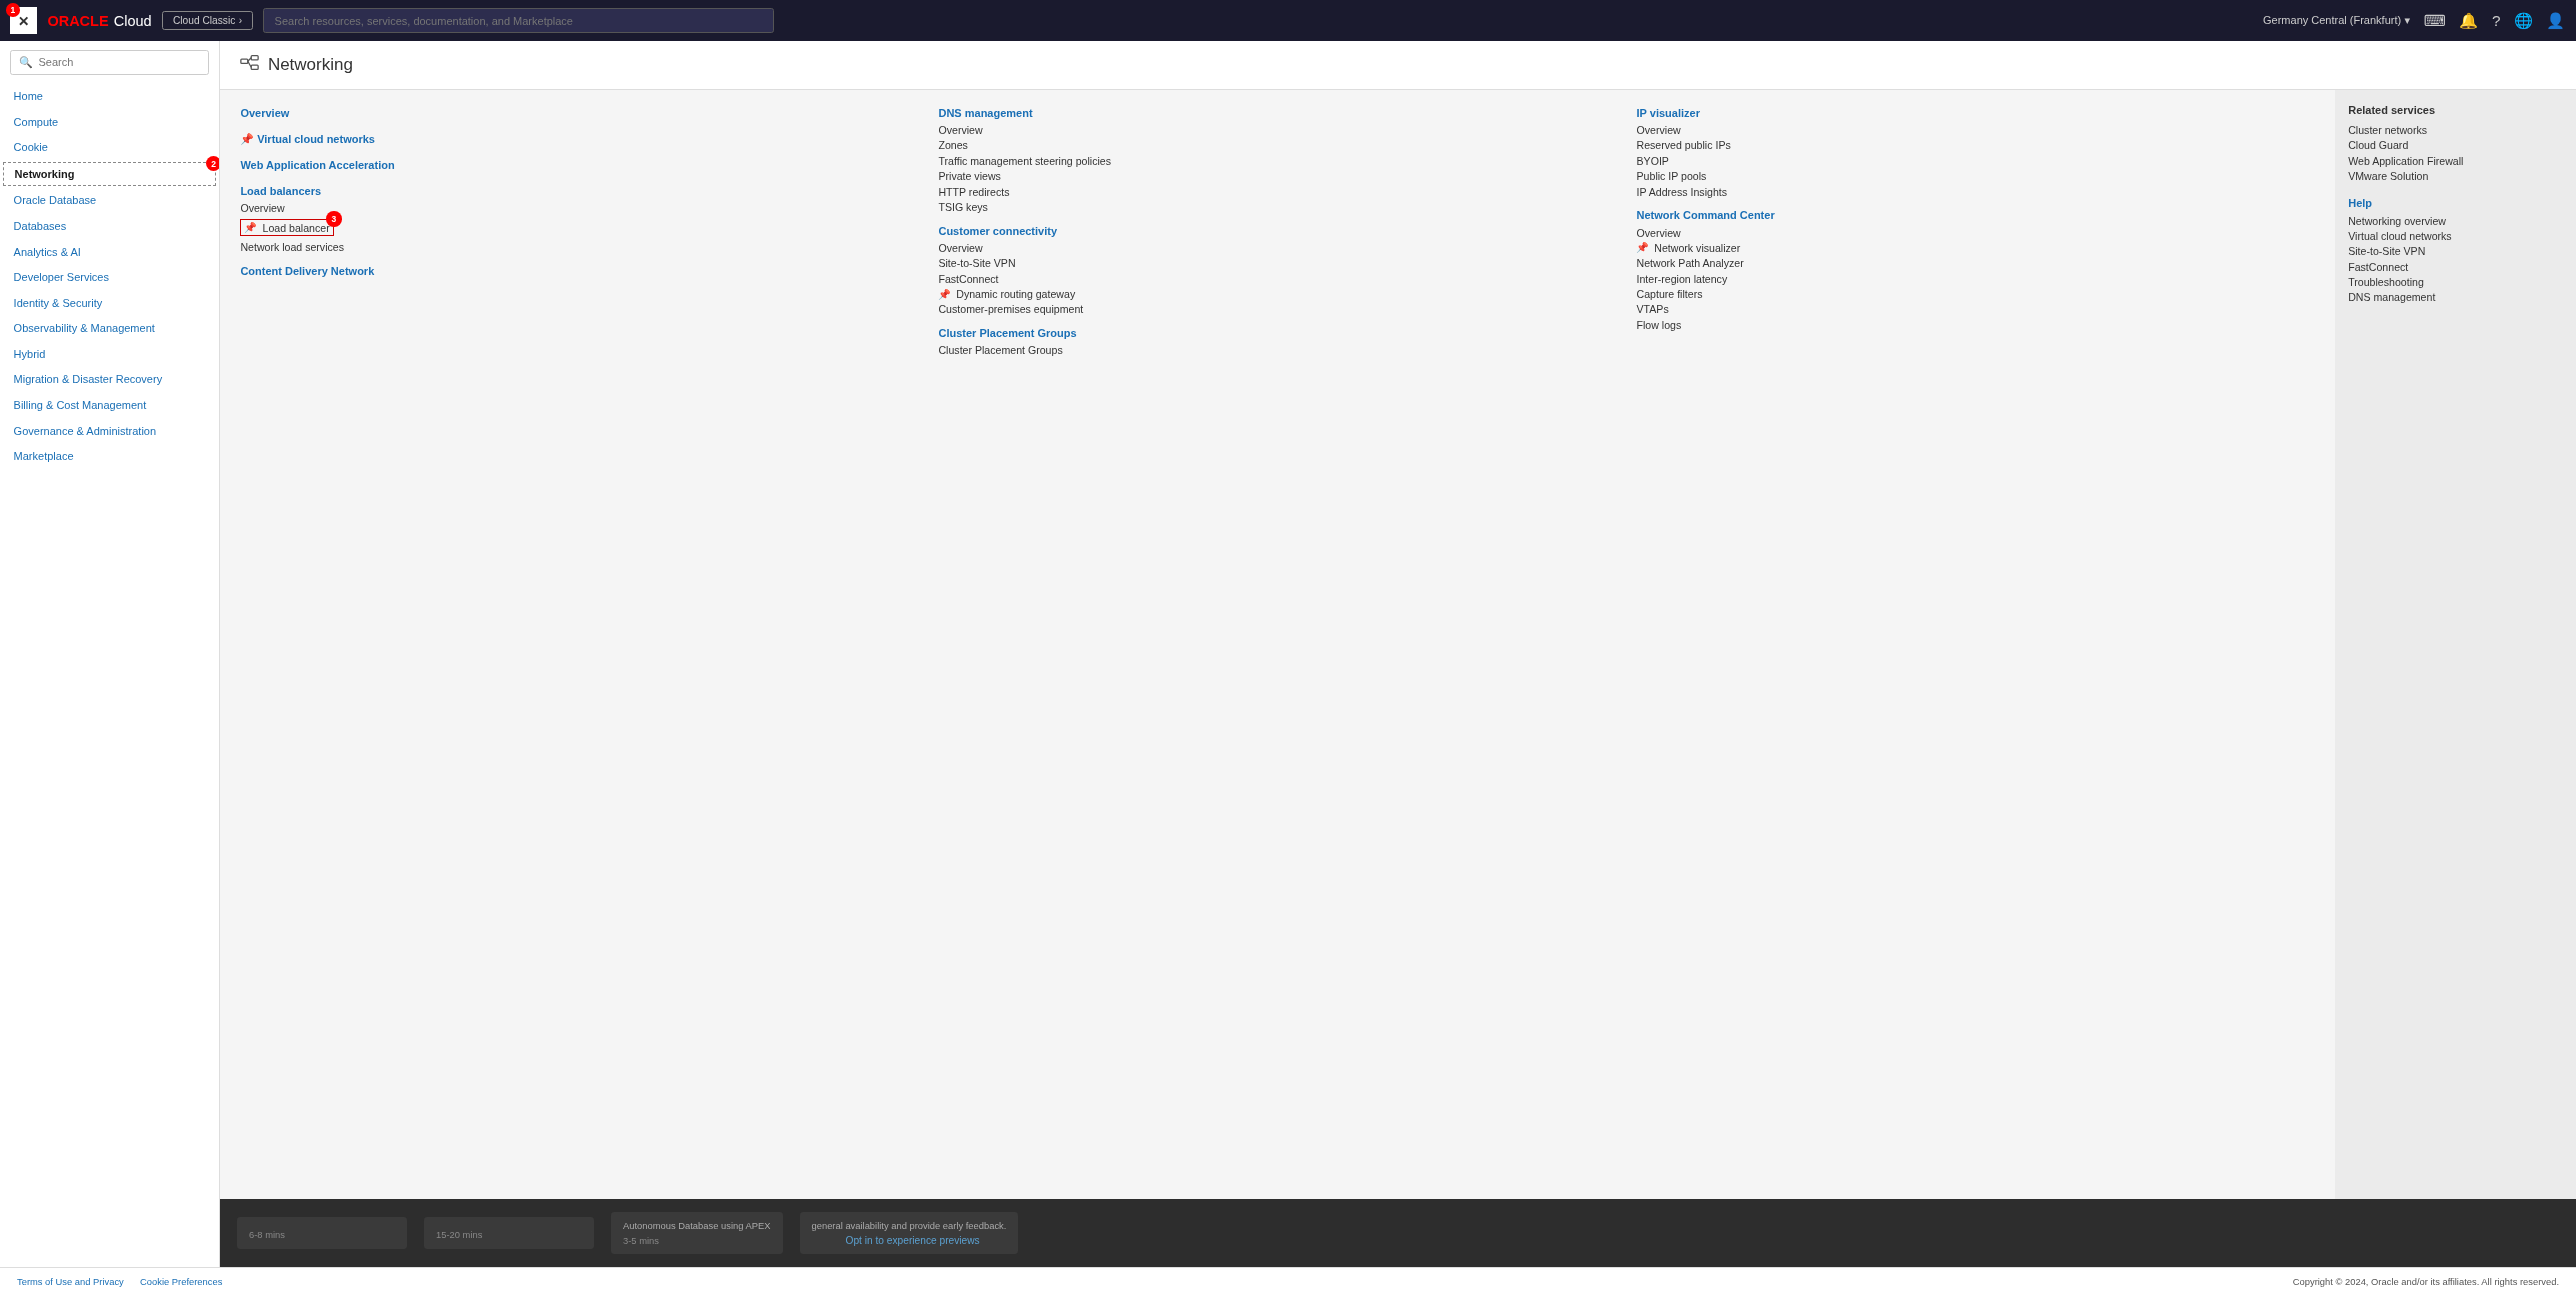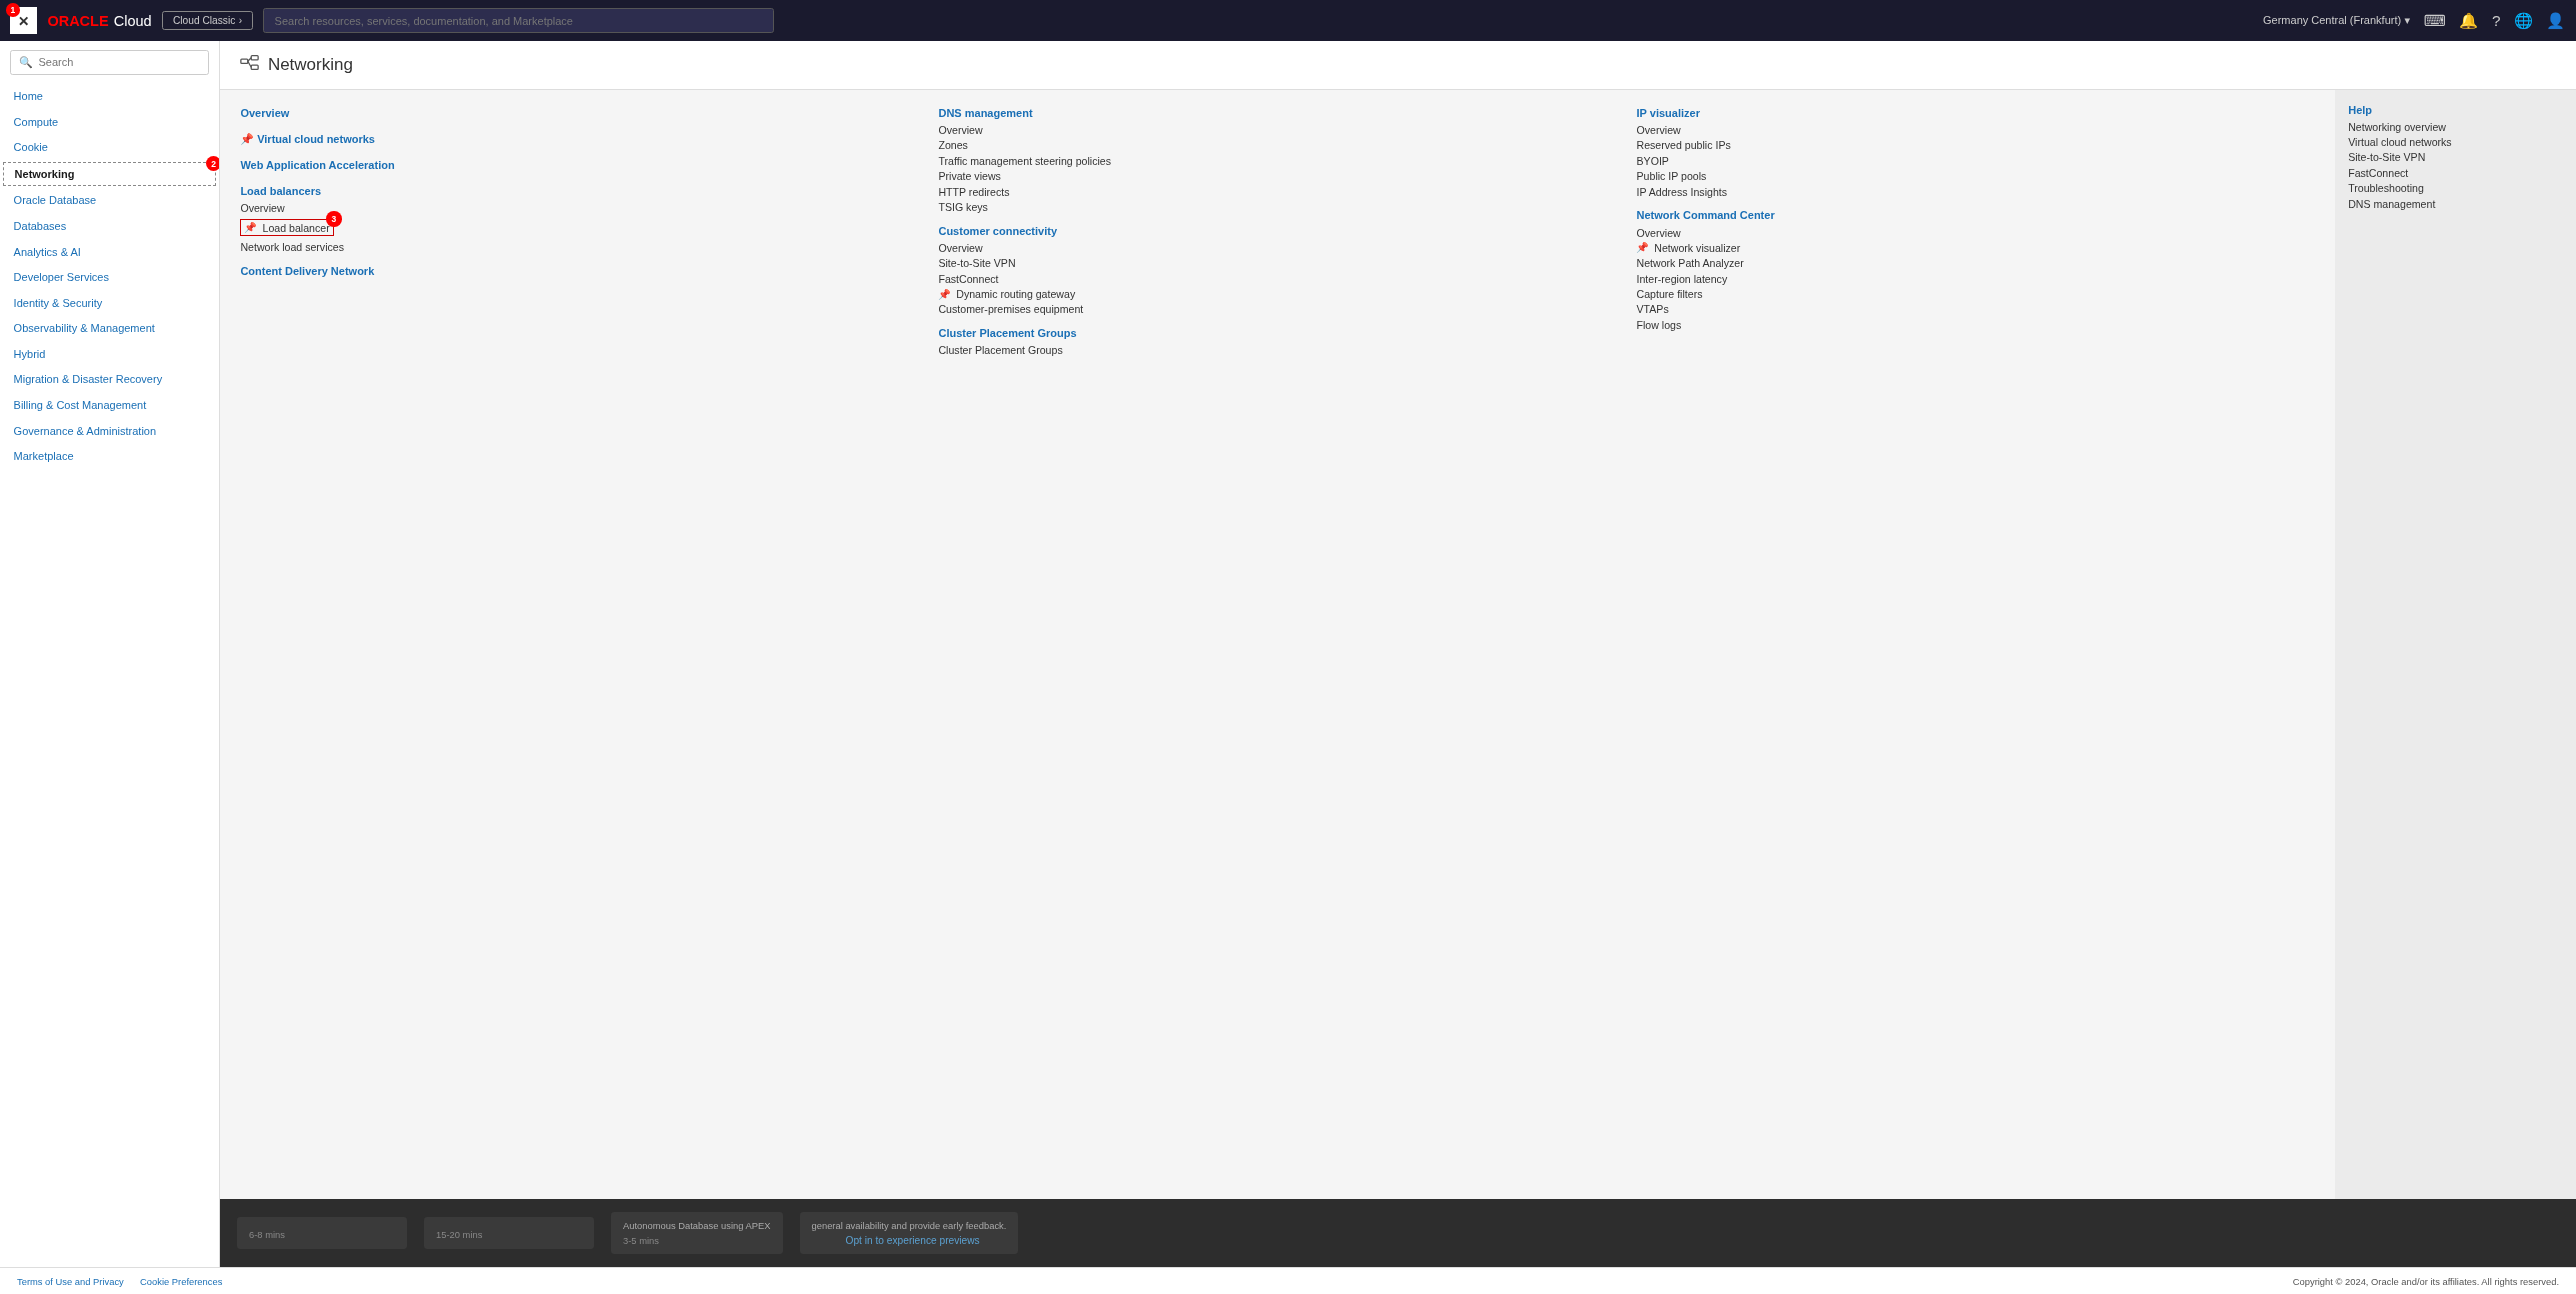--- a/index.html
+++ b/index.html
@@ -370,20 +370,27 @@
               <span>VTAPs</span>
             </div>
           <div class="menu-link">
               <span>Flow logs</span>
             </div>
         </div>
       </div>
 
       <div class="related-col">
         <div class="related-section">
+          <div class="related-title">Related services</div>
+          <a class="related-link">Cluster networks</a>
+          <a class="related-link">Cloud Guard</a>
+          <a class="related-link">Web Application Firewall</a>
+          <a class="related-link">VMware Solution</a>
+        </div>
+        <div class="related-section">
           <div class="section-title">Help</div>
           <a class="related-link">Networking overview</a>
           <a class="related-link">Virtual cloud networks</a>
           <a class="related-link">Site-to-Site VPN</a>
           <a class="related-link">FastConnect</a>
           <a class="related-link">Troubleshooting</a>
           <a class="related-link">DNS management</a>
         </div>
       </div>
     </div>

